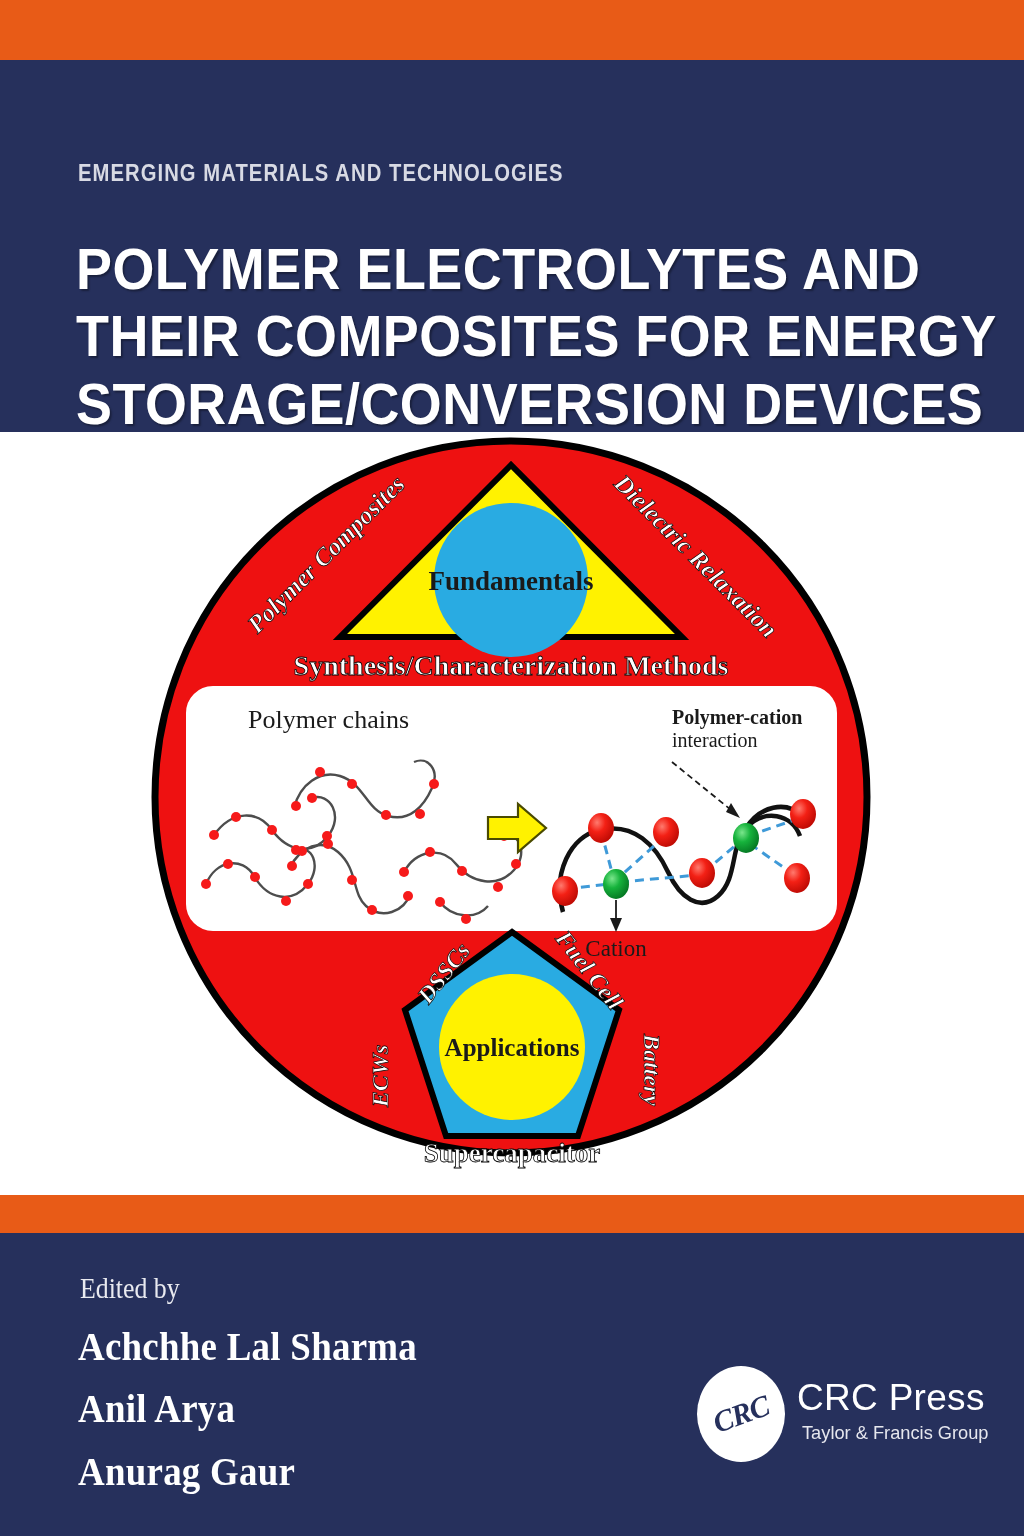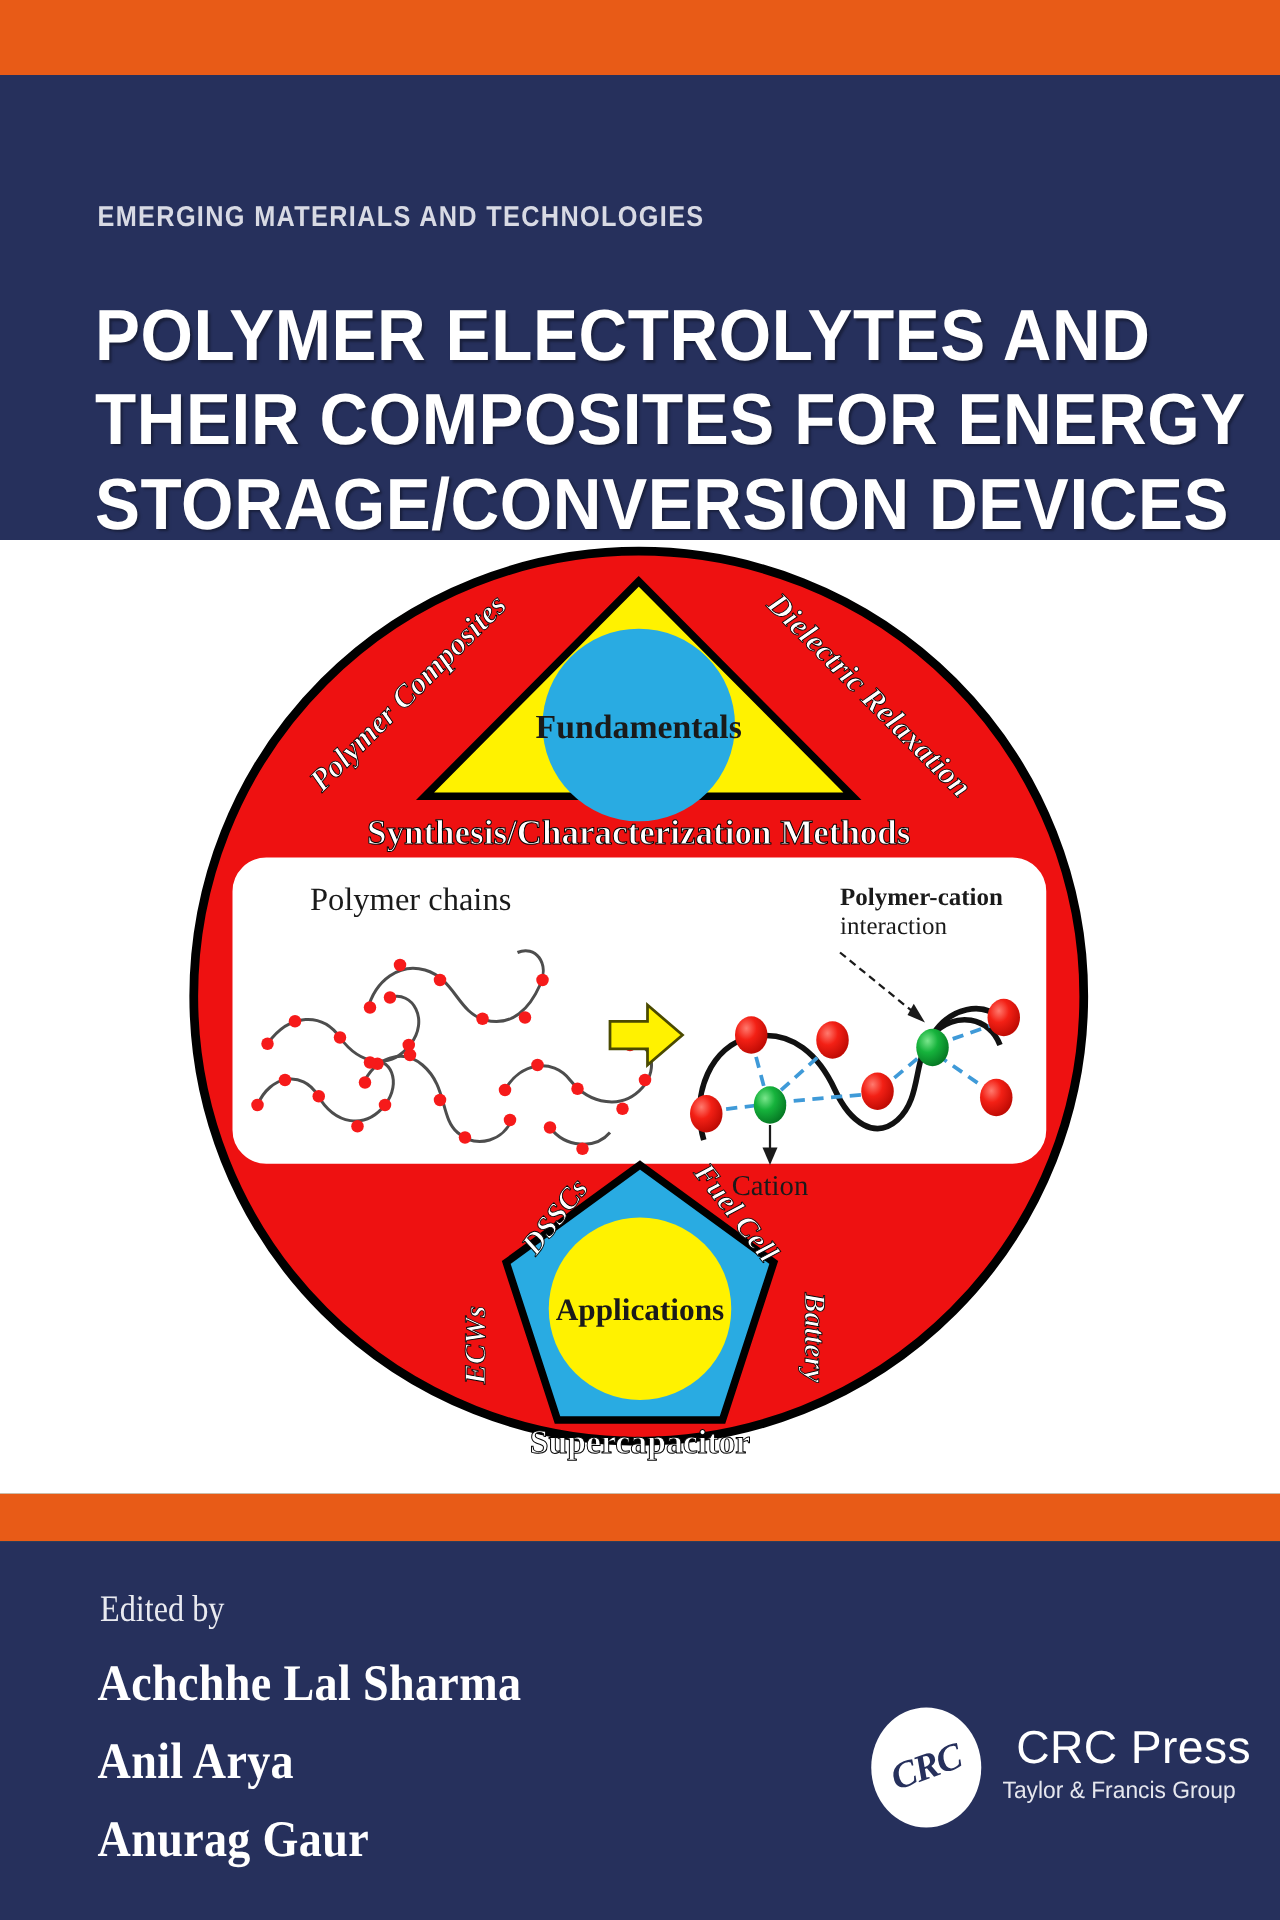--- a/index.html
+++ b/index.html
@@ -3,21 +3,21 @@
 <meta charset="utf-8">
 <style>
   html,body{margin:0;padding:0;}
   body{
     width:1024px;height:1536px;
     background:#ffffff;
     font-family:"Liberation Sans", sans-serif;
     overflow:hidden;
     position:relative;
   }
-  .cover{position:absolute;inset:0;width:1024px;height:1536px;background:#0f766e;}
+  .cover{position:absolute;inset:0;width:1024px;height:1536px;background:#8b5cf6;}
 
   
   .bar-top{position:absolute;left:0;top:0;width:1024px;height:60px;background:#e85b17;}
 
   
   .header{
     position:absolute;left:0;top:60px;width:1024px;height:372px;
     background:#26305c;
   }
   .series{
@@ -68,21 +68,21 @@
   }
   .crc-oval .mark{
     position:absolute;left:0;top:0;width:88px;height:96px;
     display:flex;align-items:center;justify-content:center;
     font-size:30px;font-weight:700;font-style:italic;
     color:#26305c;letter-spacing:-1px;
     transform:rotate(-20deg);
     font-family:"Liberation Serif", serif;
   }
   .crc-name{
-    position:absolute;left:116px;top:17px;
+    position:absolute;left:100px;top:17px;
     color:#ffffff;font-size:37px;font-weight:400;letter-spacing:.3px;
     white-space:nowrap;
   }
   .crc-sub{
     position:absolute;left:105px;top:62px;
     color:#e6e7ee;font-size:19px;font-weight:500;
     transform:scaleX(0.96);transform-origin:left center;
     white-space:nowrap;
   }
 </style>

